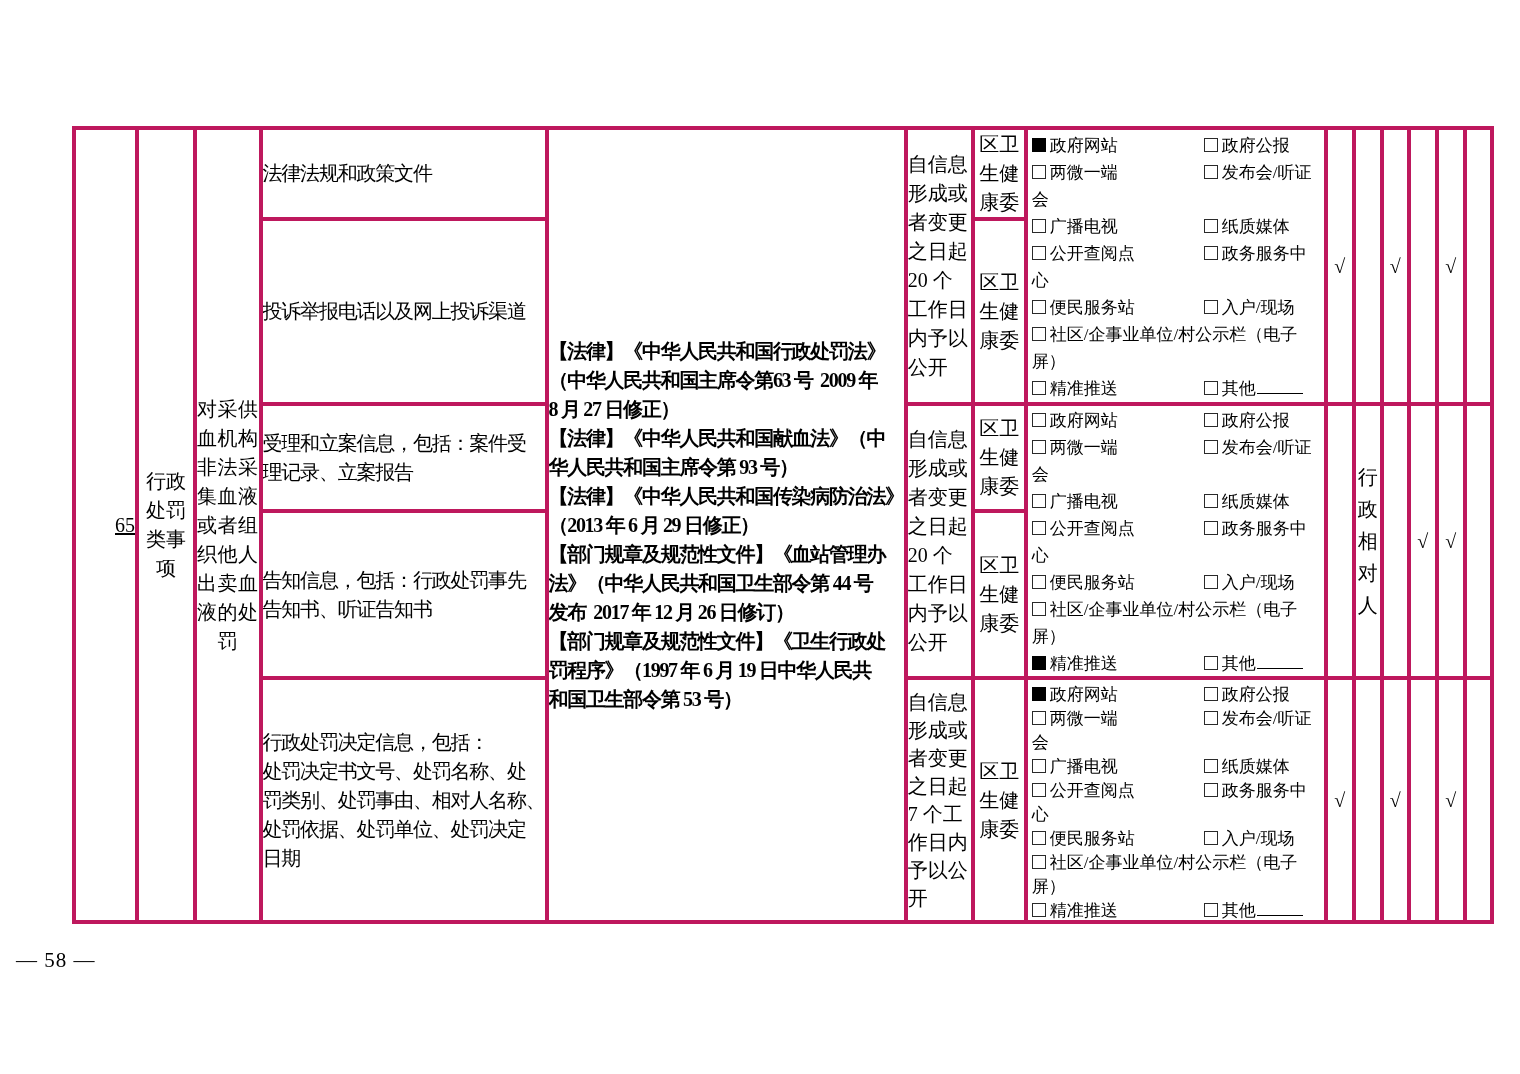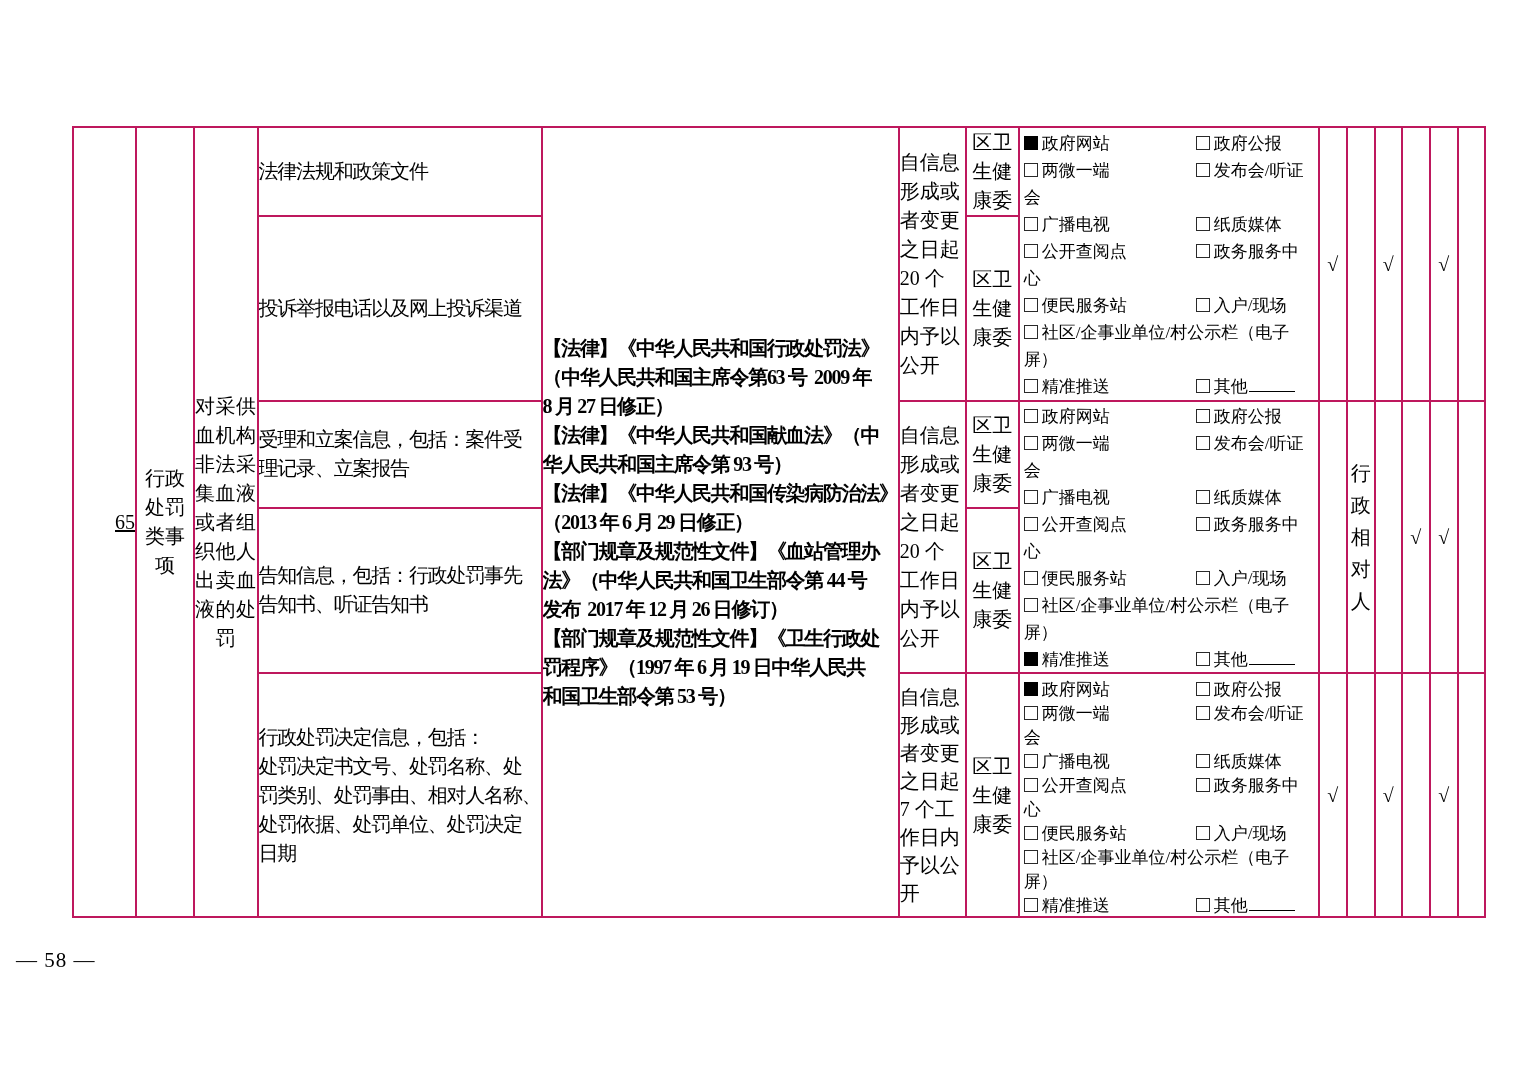--- a/index.html
+++ b/index.html
@@ -8,21 +8,21 @@
     font-family:"Liberation Serif","DejaVu Serif",serif;
     color:#000;
     -webkit-font-smoothing:antialiased;
   }
   .sheet{position:absolute;left:0;top:0;width:1520px;height:1074px;background:#fff;}
   table.doc{
     position:absolute;left:72px;top:126px;
     border-collapse:collapse;table-layout:fixed;
   }
   table.doc td{
-    border:2px solid #be185d;
+    border:4px solid #be185d;
     padding:0;vertical-align:middle;
     font-size:20px;line-height:29px;
     overflow:hidden;
     margin-top:43px;
   }
   .pre{white-space:pre;}
   .c-id{text-align:right;font-size:21px;text-decoration:underline;}
   .c-cat{text-align:center;font-size:21px;line-height:31px;}
   .c-item{text-align:center;font-size:20px;line-height:29px;letter-spacing:0.5px;}
   .c-info{text-align:left;padding-left:6px;font-size:20px;line-height:33px;letter-spacing:-1.2px;}

